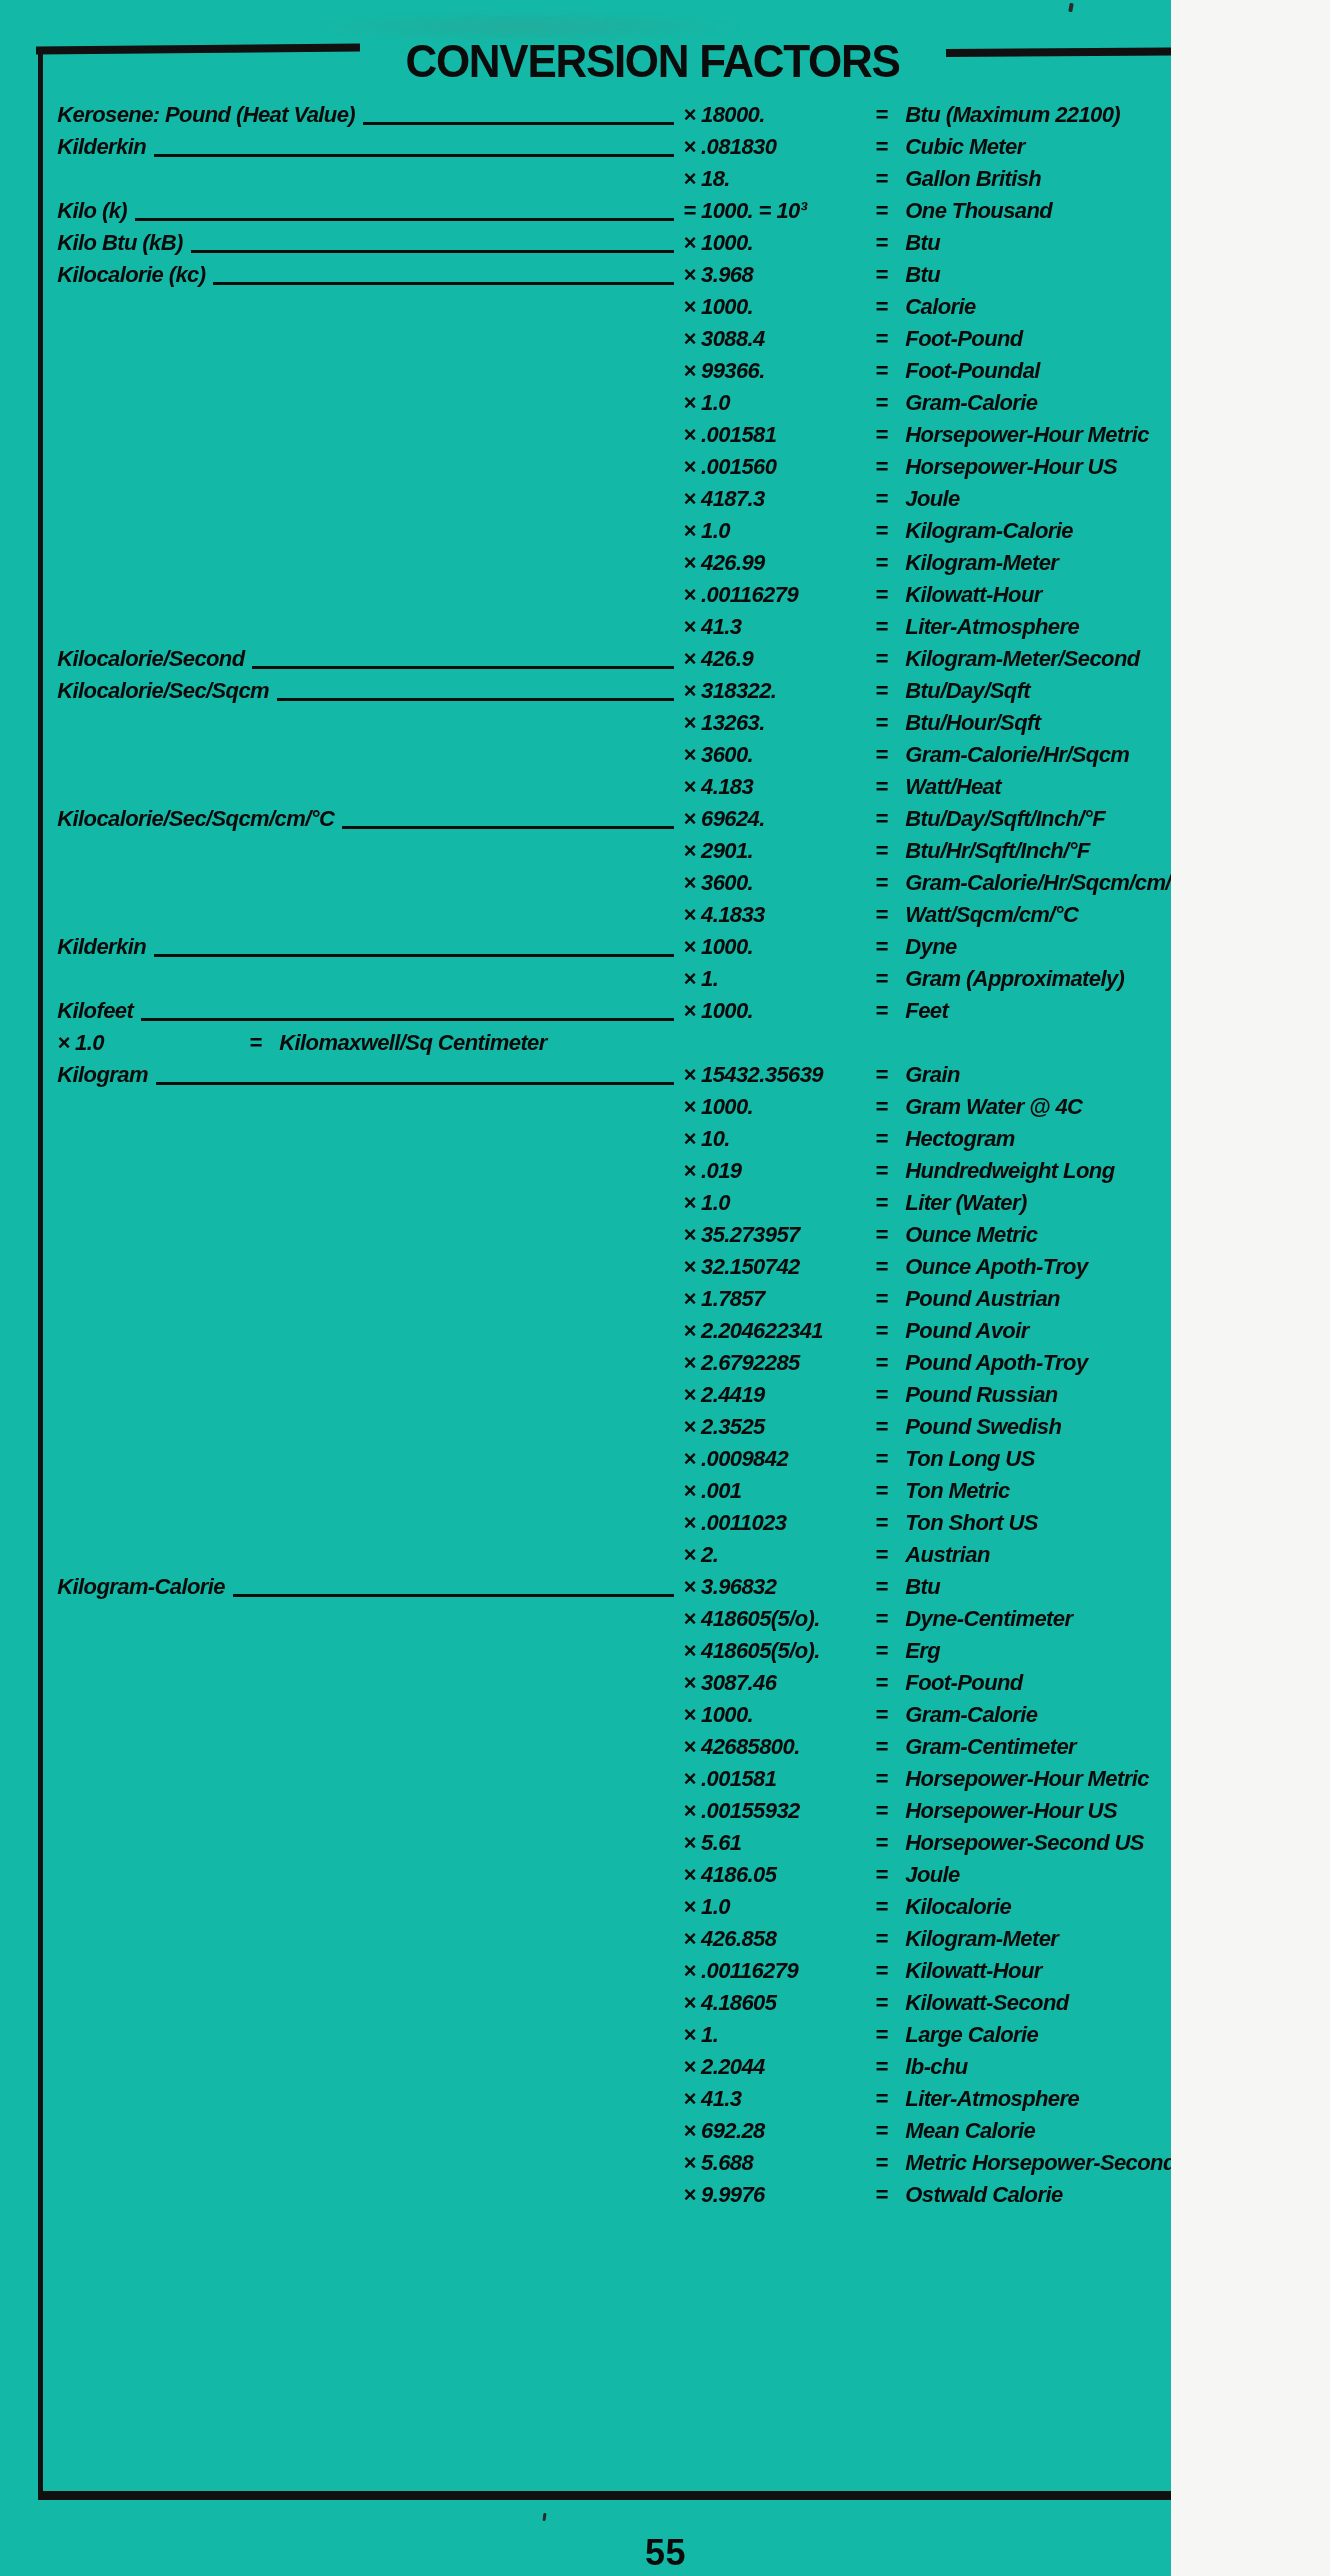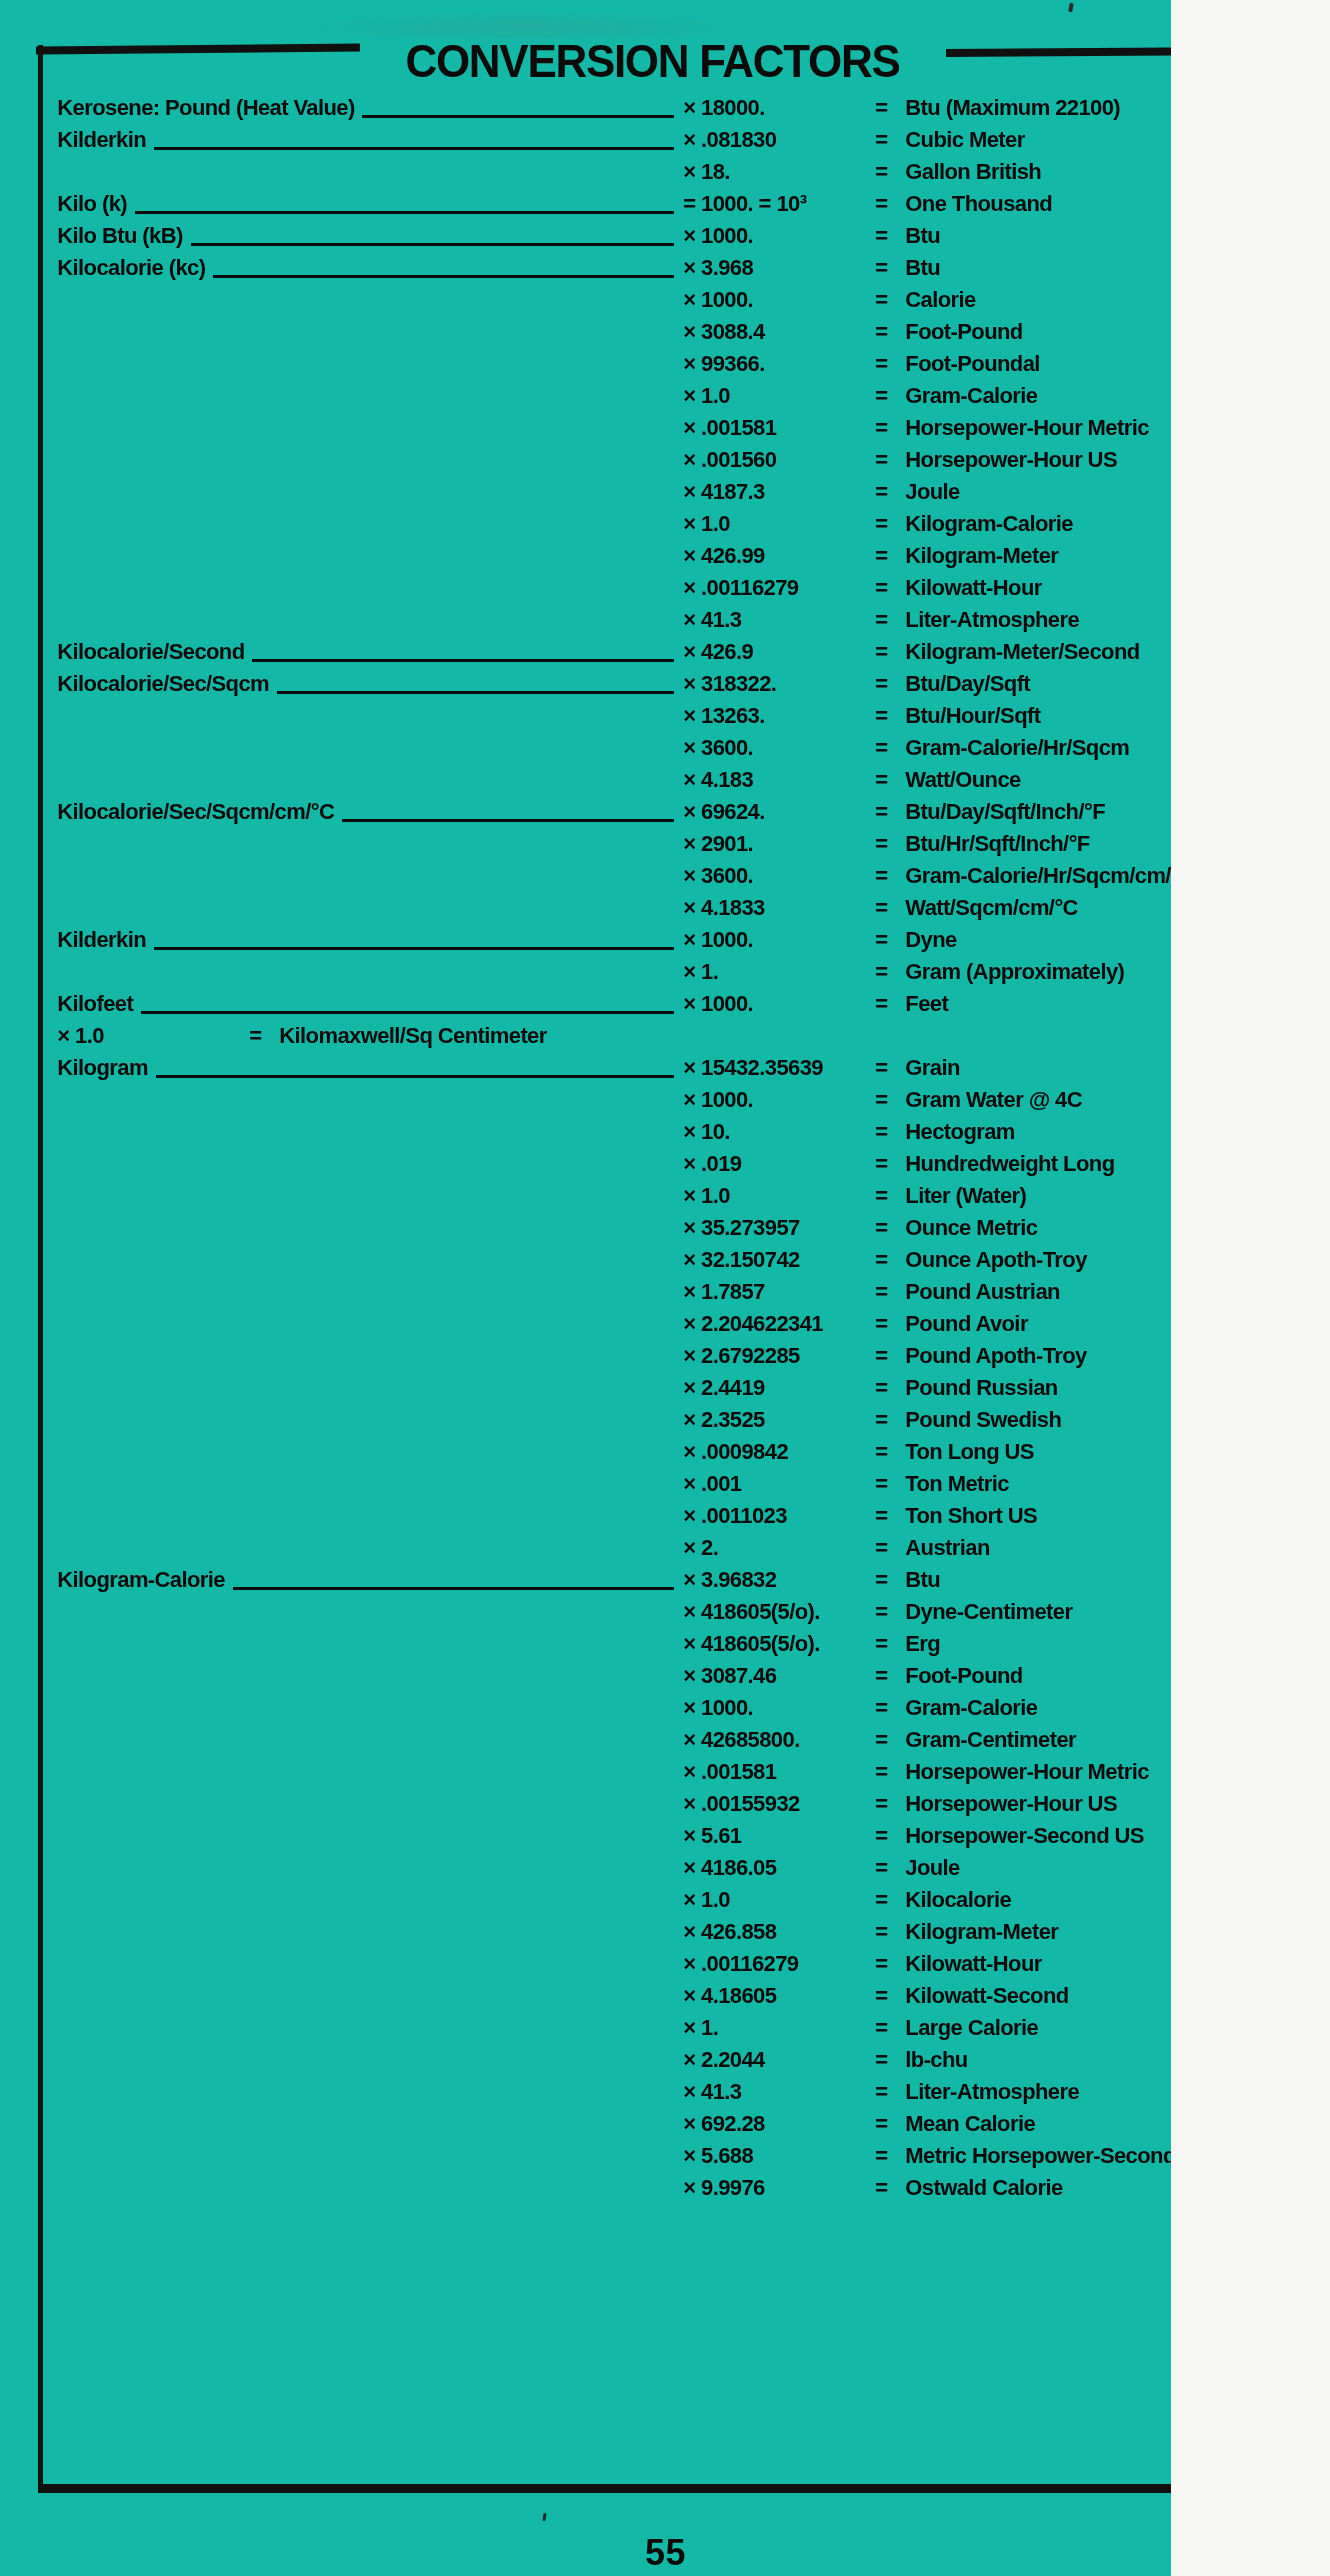--- a/index.html
+++ b/index.html
@@ -25,25 +25,26 @@
   .title-rule{position:absolute;height:7.8px;background:#101010;}
   .rule-left{left:36px;top:45px;width:324px;transform:rotate(-0.5deg);}
   .rule-right{left:946px;top:48px;width:272px;transform:rotate(-0.4deg);}
   .section-letter{
     position:absolute;left:1235px;top:5.2px;width:78px;
     font-size:63px;font-weight:bold;line-height:65px;
     transform:scaleY(1.02);
   }
   
   .frame{
-    position:absolute;left:38px;top:45px;width:1257px;height:2448px;
+    position:absolute;left:38px;top:52px;width:1257px;height:2448px;
     border-left:5.8px solid #111;
     border-right:5.8px solid #151515;
     border-bottom:9.7px solid #101010;
     box-sizing:border-box;
+    font-style:italic;
   }
   
   .smudge{
     position:absolute;left:305px;top:11.7px;width:441px;height:30px;
     background:radial-gradient(ellipse at center, rgba(110,110,110,0.16), rgba(110,110,110,0) 70%);
     filter:blur(1.9px);
   }
   .speck{position:absolute;background:#2a2a2a;border-radius:1.3px;}
   .speck-a{left:1069px;top:2.6px;width:3.9px;height:9px;transform:rotate(10deg);}
   .speck-b{left:543px;top:2513px;width:3.2px;height:7.8px;transform:rotate(8deg);}
@@ -341,21 +342,21 @@
   </div>
 
   <div class="row">
     <div class="cell-label">
       <span class="row-label"></span>
       
     </div>
     <div class="cell-factor">× 4.183</div>
     <div class="cell-result">
       <span class="row-equals">=</span>
-      <span class="row-result">Watt/Ounce</span>
+      <span class="row-result">Watt/Heat</span>
     </div>
   </div>
 
   <div class="row">
     <div class="cell-label">
       <span class="row-label">Kilocalorie/Sec/Sqcm/cm/°C</span>
       <span class="row-leader"></span>
     </div>
     <div class="cell-factor">× 69624.</div>
     <div class="cell-result">

